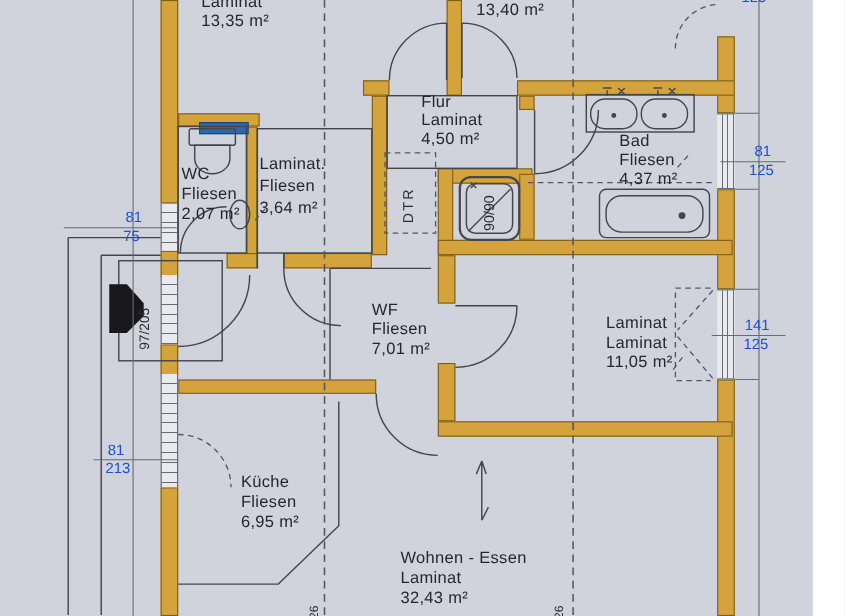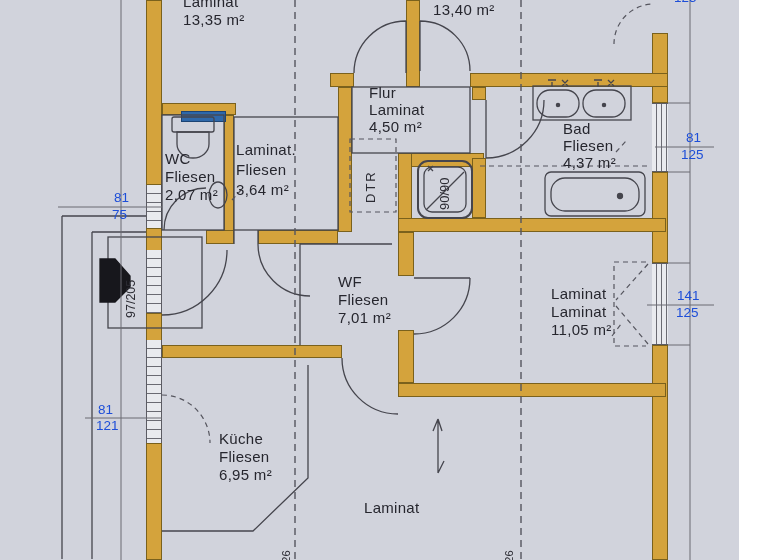--- a/index.html
+++ b/index.html
@@ -150,21 +150,21 @@
     </g>
   </svg>
 
   <div class="room-label" style="left:183px;top:-7px">
     <span>Laminat</span>
     <span>13,35 m²</span>
   </div>
   <div class="room-label" style="left:433px;top:1px">
     <span>13,40 m²</span>
   </div>
-  <div class="room-label" style="left:369px;top:84px;line-height:17px">
+  <div class="room-label" style="left:383px;top:84px;line-height:17px">
     <span>Flur</span>
     <span>Laminat</span>
     <span>4,50 m²</span>
   </div>
   <div class="room-label" style="left:563px;top:120px;line-height:17px">
     <span>Bad</span>
     <span>Fliesen</span>
     <span>4,37 m²</span>
   </div>
   <div class="room-label" style="left:165px;top:150px">
@@ -186,28 +186,30 @@
     <span>Laminat</span>
     <span>Laminat</span>
     <span>11,05 m²</span>
   </div>
   <div class="room-label" style="left:219px;top:430px">
     <span>Küche</span>
     <span>Fliesen</span>
     <span>6,95 m²</span>
   </div>
   <div class="room-label" style="left:364px;top:499px">
-    <span>Laminat</span>
+    <span>Wohnen - Essen</span>
+    <span>Laminat</span>
+    <span>32,43 m²</span>
   </div>
 
   <div class="dim" style="left:674px;top:-9px">125</div>
   <div class="dim" style="left:114px;top:191px">81</div>
   <div class="dim" style="left:112px;top:208px">75</div>
   <div class="dim" style="left:98px;top:403px">81</div>
-  <div class="dim" style="left:96px;top:419px">121</div>
+  <div class="dim" style="left:96px;top:419px">213</div>
   <div class="dim" style="left:686px;top:131px">81</div>
   <div class="dim" style="left:681px;top:148px">125</div>
   <div class="dim" style="left:677px;top:289px">141</div>
   <div class="dim" style="left:676px;top:306px">125</div>
   <div class="rot" style="left:124px;top:318px">97/205</div>
   <div class="rot" style="left:363px;top:203px;font-size:13px;letter-spacing:2px">DTR</div>
   <div class="rot" style="left:437px;top:210px;font-size:13px">90/90</div>
   <div class="rot" style="left:503px;top:578px;font-size:11px">26/26</div>
   <div class="rot" style="left:280px;top:578px;font-size:11px">26/26</div>
 

